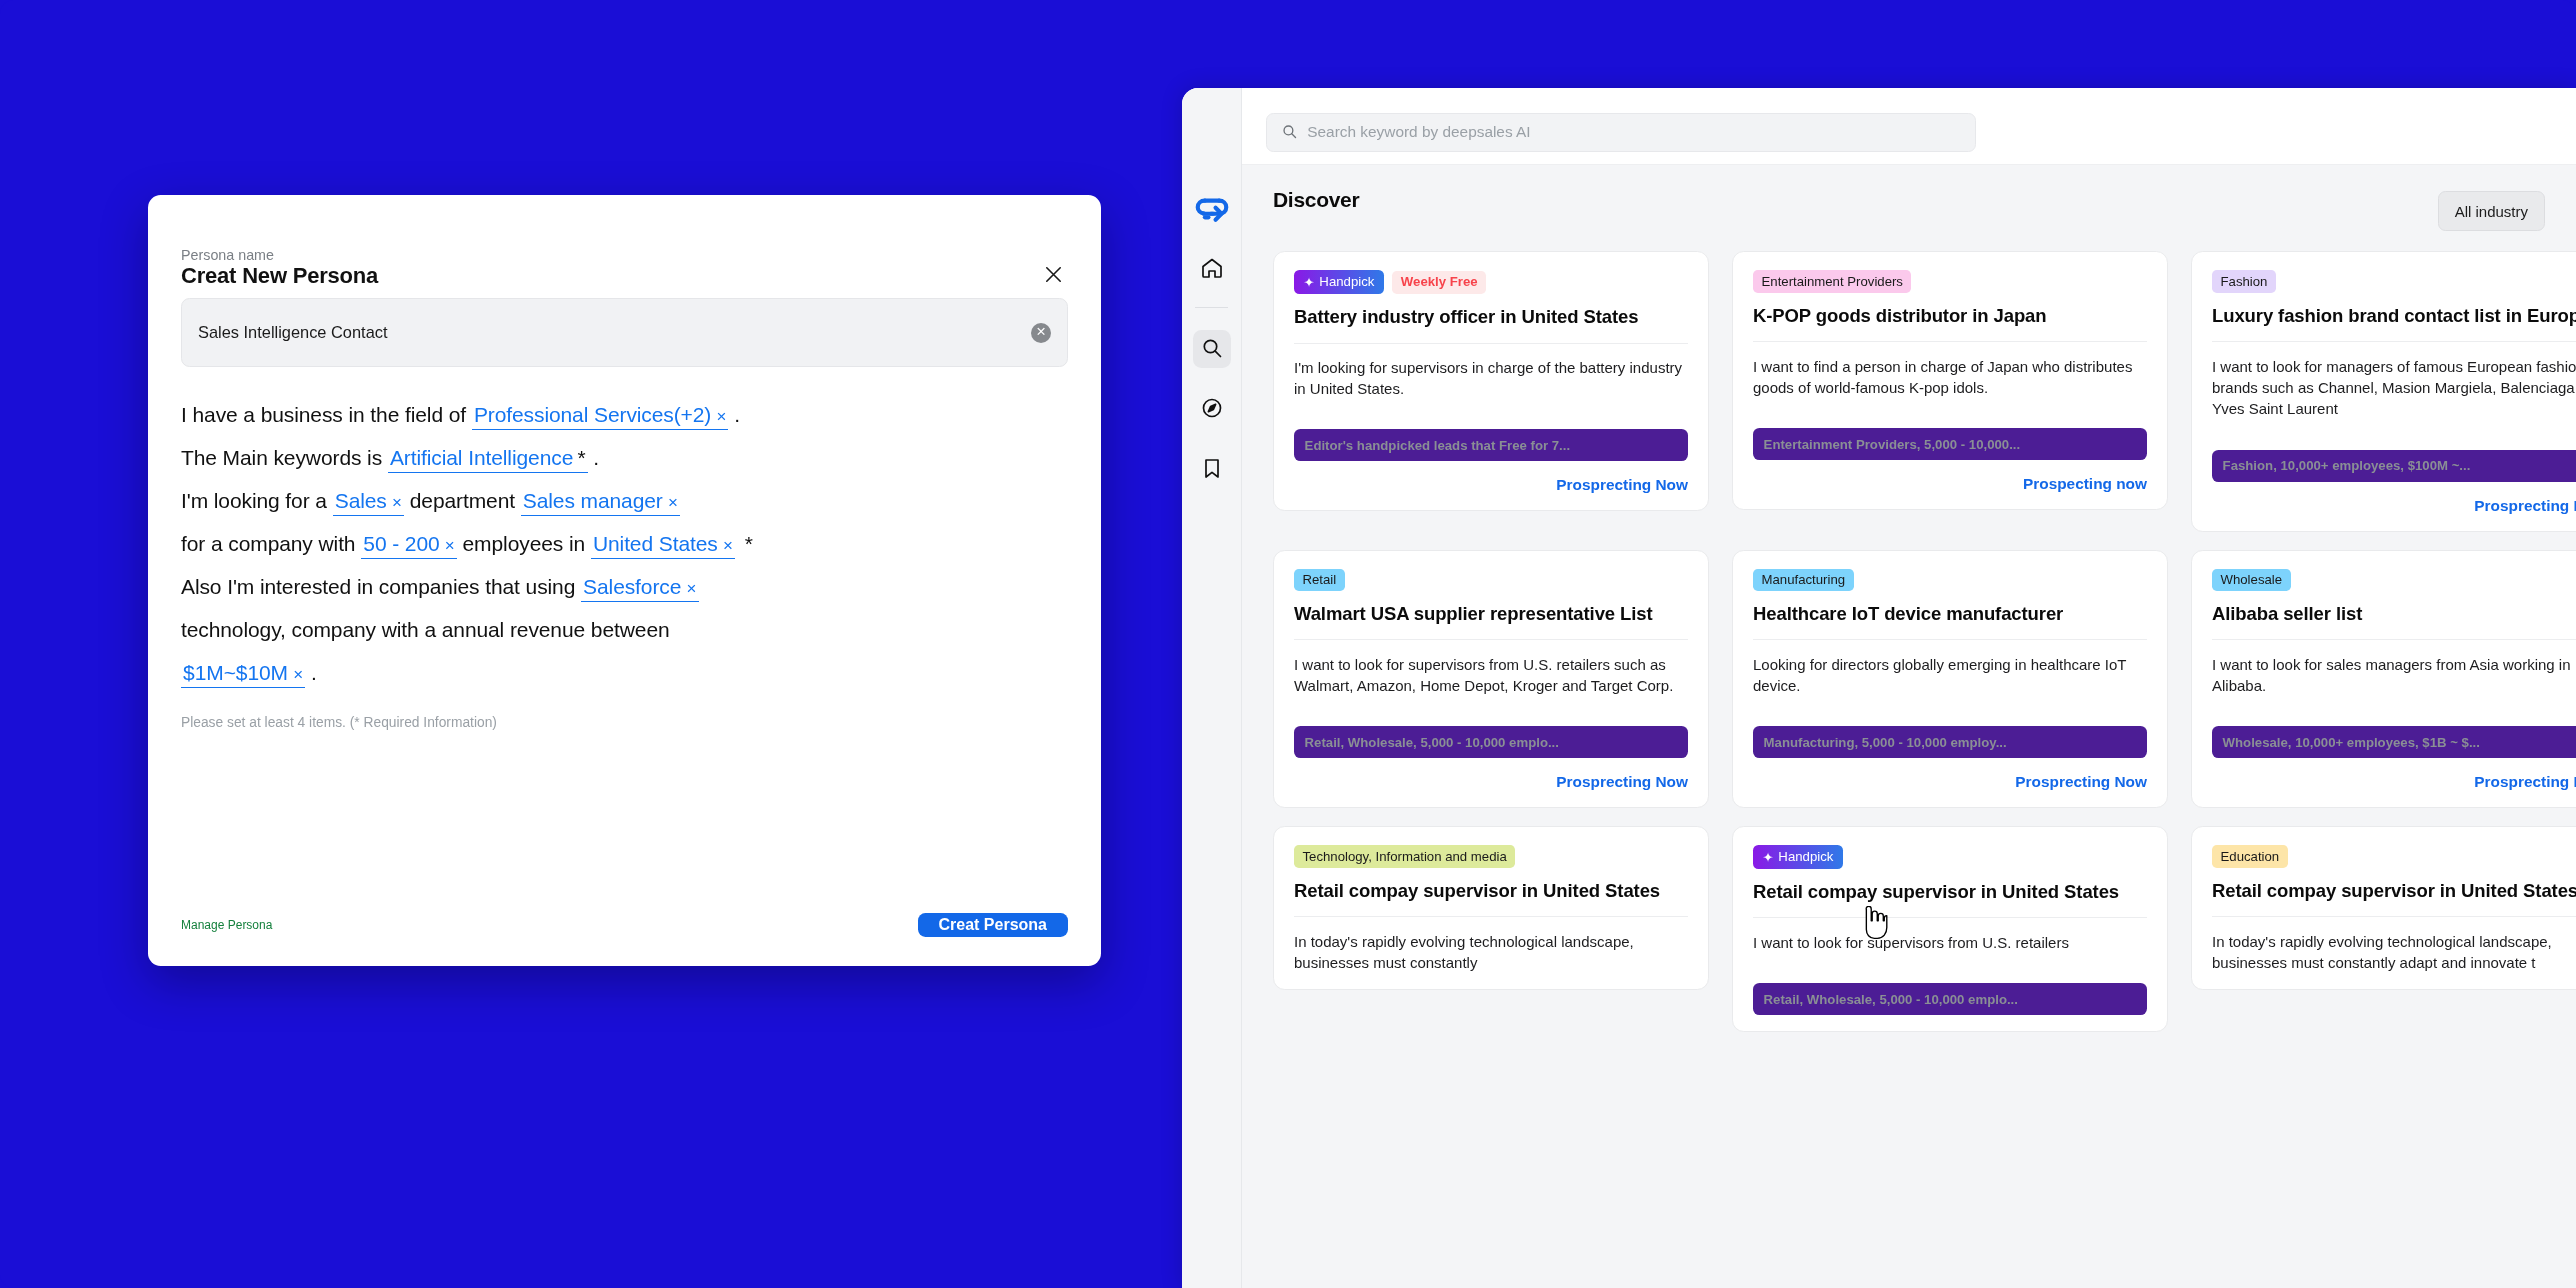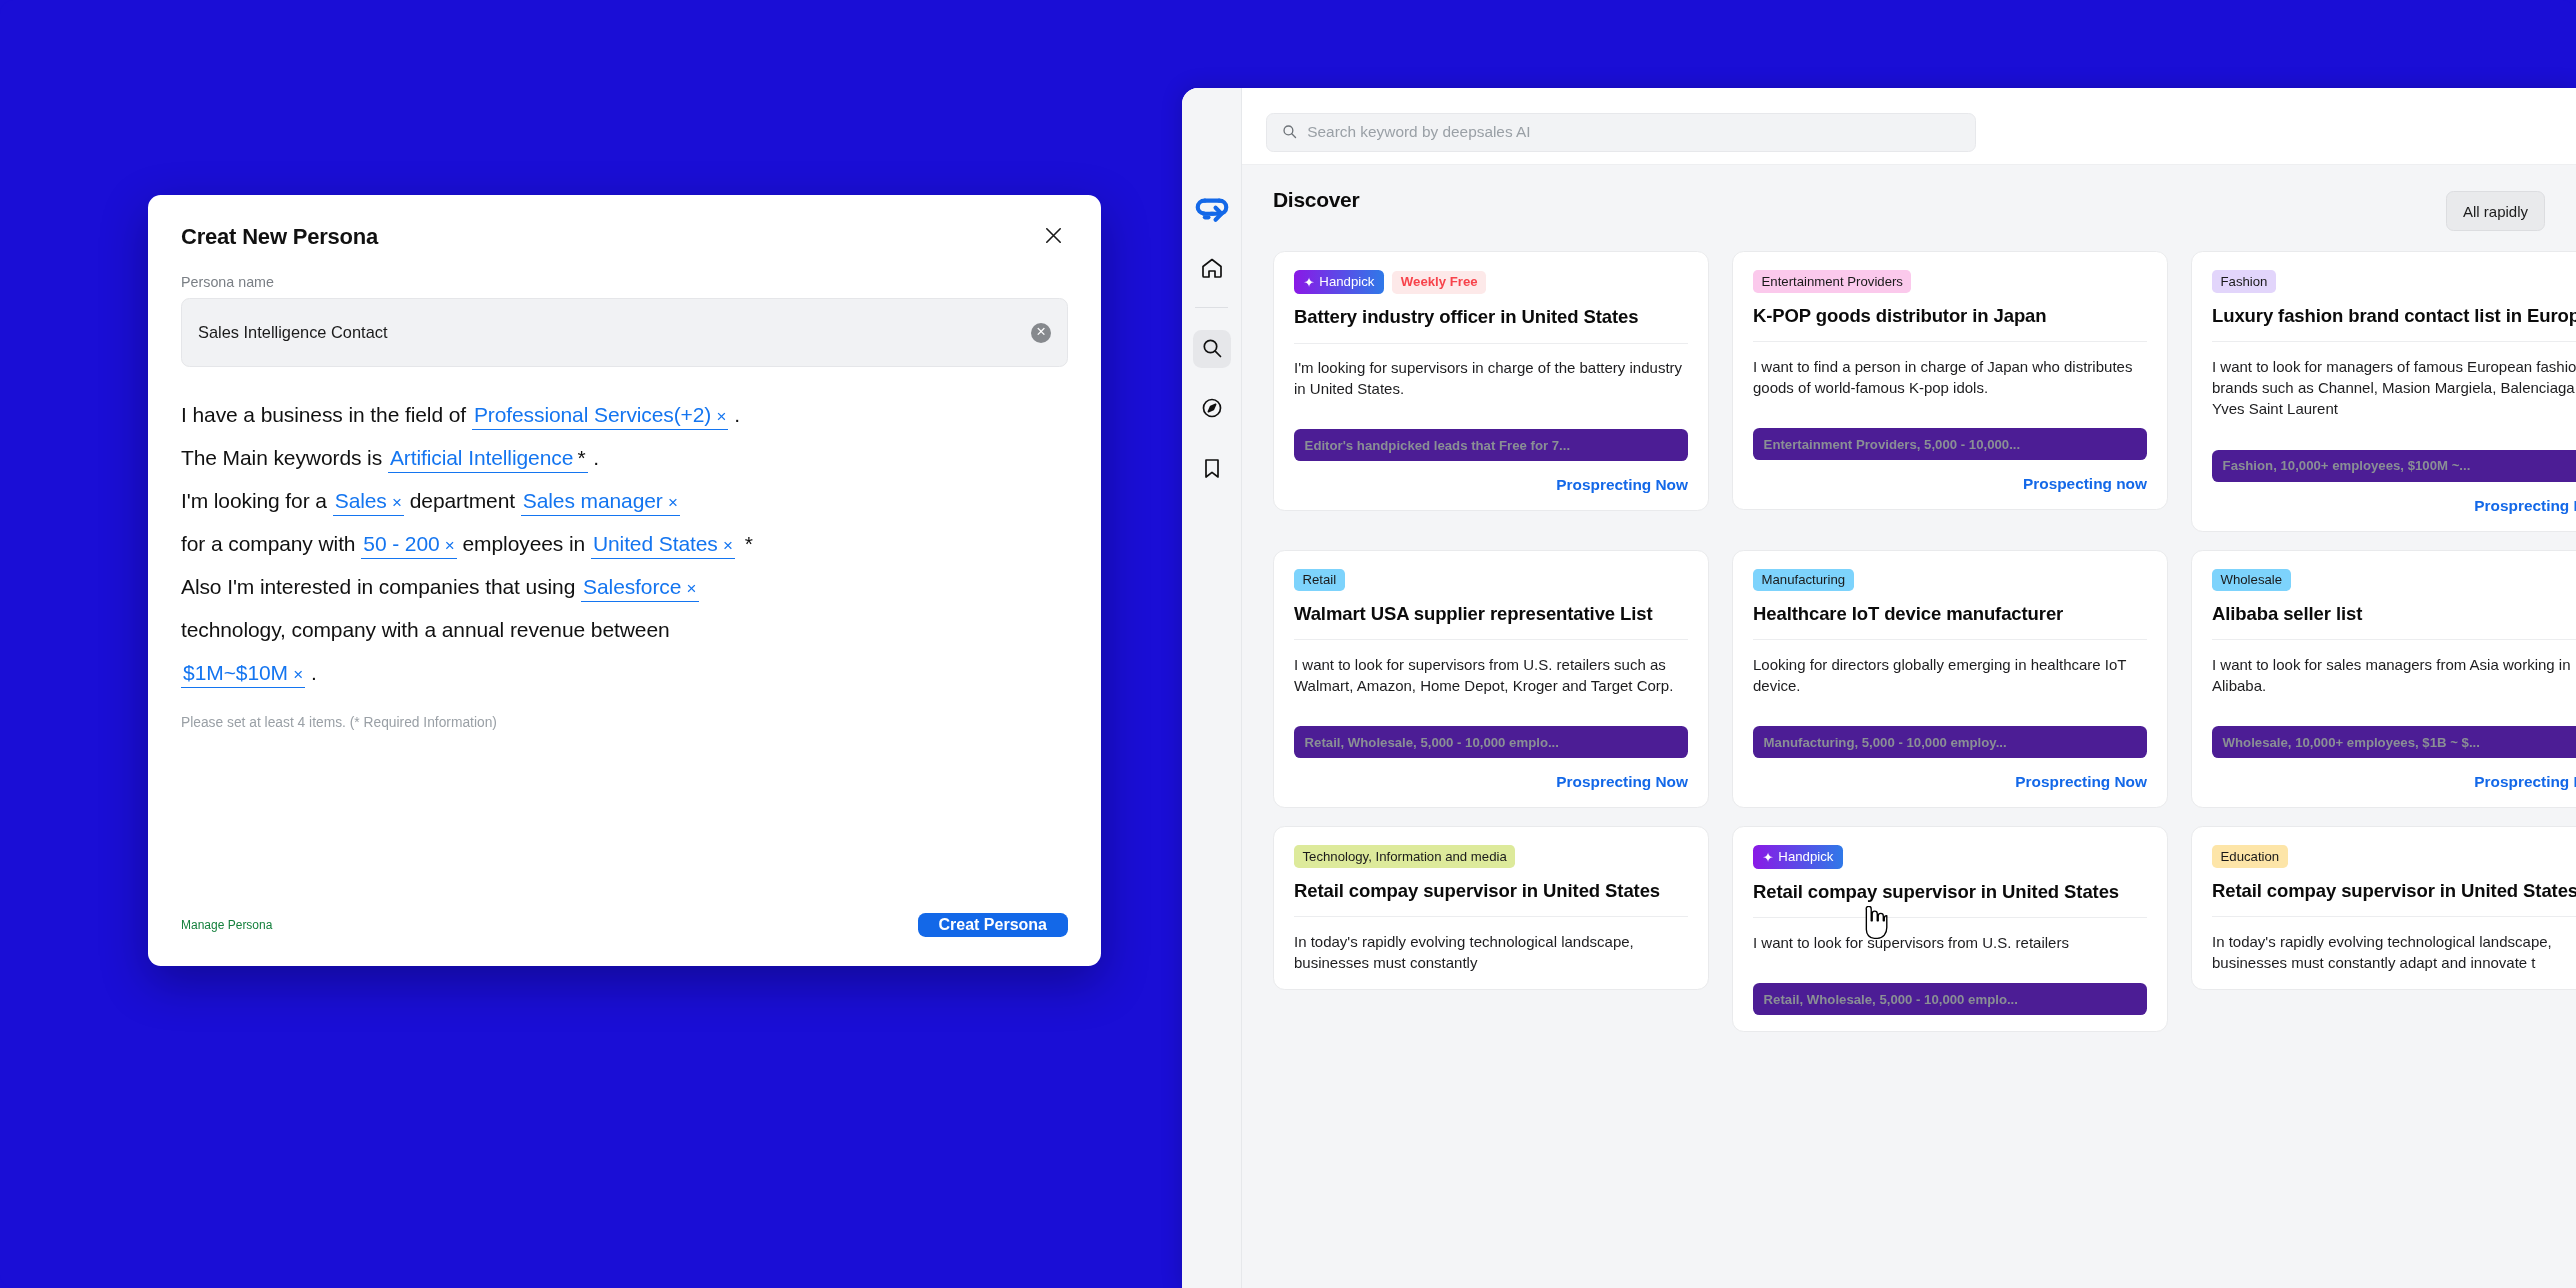--- a/index.html
+++ b/index.html
@@ -236,21 +236,21 @@
         </span>
         <input id="search-input" value="" placeholder="Search keyword by deepsales AI" style="">
       </div>
     </div>
 
     <div id="content">
       <div id="page-head">
         <div class="ht">
           <div id="page-title">Discover</div>
         </div>
-        <button id="industry-btn">All rapidly</button>
+        <button id="industry-btn">All industry</button>
       </div>
 
       <div id="grid">
           <div class="card">
             <div class="badges">
               <span class="badge handpick">
                 <span class="spark">✦</span>
                 <span>Handpick</span>
               </span>
               <span class="badge weekly">Weekly Free</span>
@@ -342,31 +342,31 @@
         </div>
 
       <svg id="cursor" viewBox="0 0 32 38">
         <path d="M10 3c0-1.6 1.2-2.7 2.6-2.7S15.2 1.4 15.2 3v12.2h1V7.9c0-1.6 1.2-2.7 2.6-2.7s2.6 1.1 2.6 2.7v7.3h1v-4.9c0-1.6 1.2-2.7 2.6-2.7s2.6 1.1 2.6 2.7v4.9h1v-2.6c0-1.6 1.2-2.7 2.6-2.7v12.3c0 6-3.6 11-9.8 11h-3c-5 0-8.2-4-8.2-9V3z" fill="#fff" stroke="#000" stroke-width="1.4" stroke-linejoin="round"></path>
       </svg>
     </div>
   </div>
 </div>
 
 <div id="modal">
+
+  <div id="persona-label">Persona name</div>
 
   <div id="modal-head">
     <div id="modal-title">Creat New Persona</div>
     <div id="modal-close">
       <svg viewBox="0 0 24 24" fill="none" stroke="#1a1a1a" stroke-width="1.7" stroke-linecap="round">
         <path d="M5 5 19 19M19 5 5 19"></path>
       </svg>
     </div>
   </div>
-
-  <div id="persona-label">Persona name</div>
   <div id="persona-field">
     <input id="persona-input" placeholder="Persona name" value="Sales Intelligence Contact" style="">
     <span id="persona-clear">✕</span>
   </div>
 
   <div id="sentence">
 
     <span class="ln">
       <span>I have a business in the field of</span>
       <span class="tok"><span>Professional Services(+2)</span><span class="rm">×</span></span>

